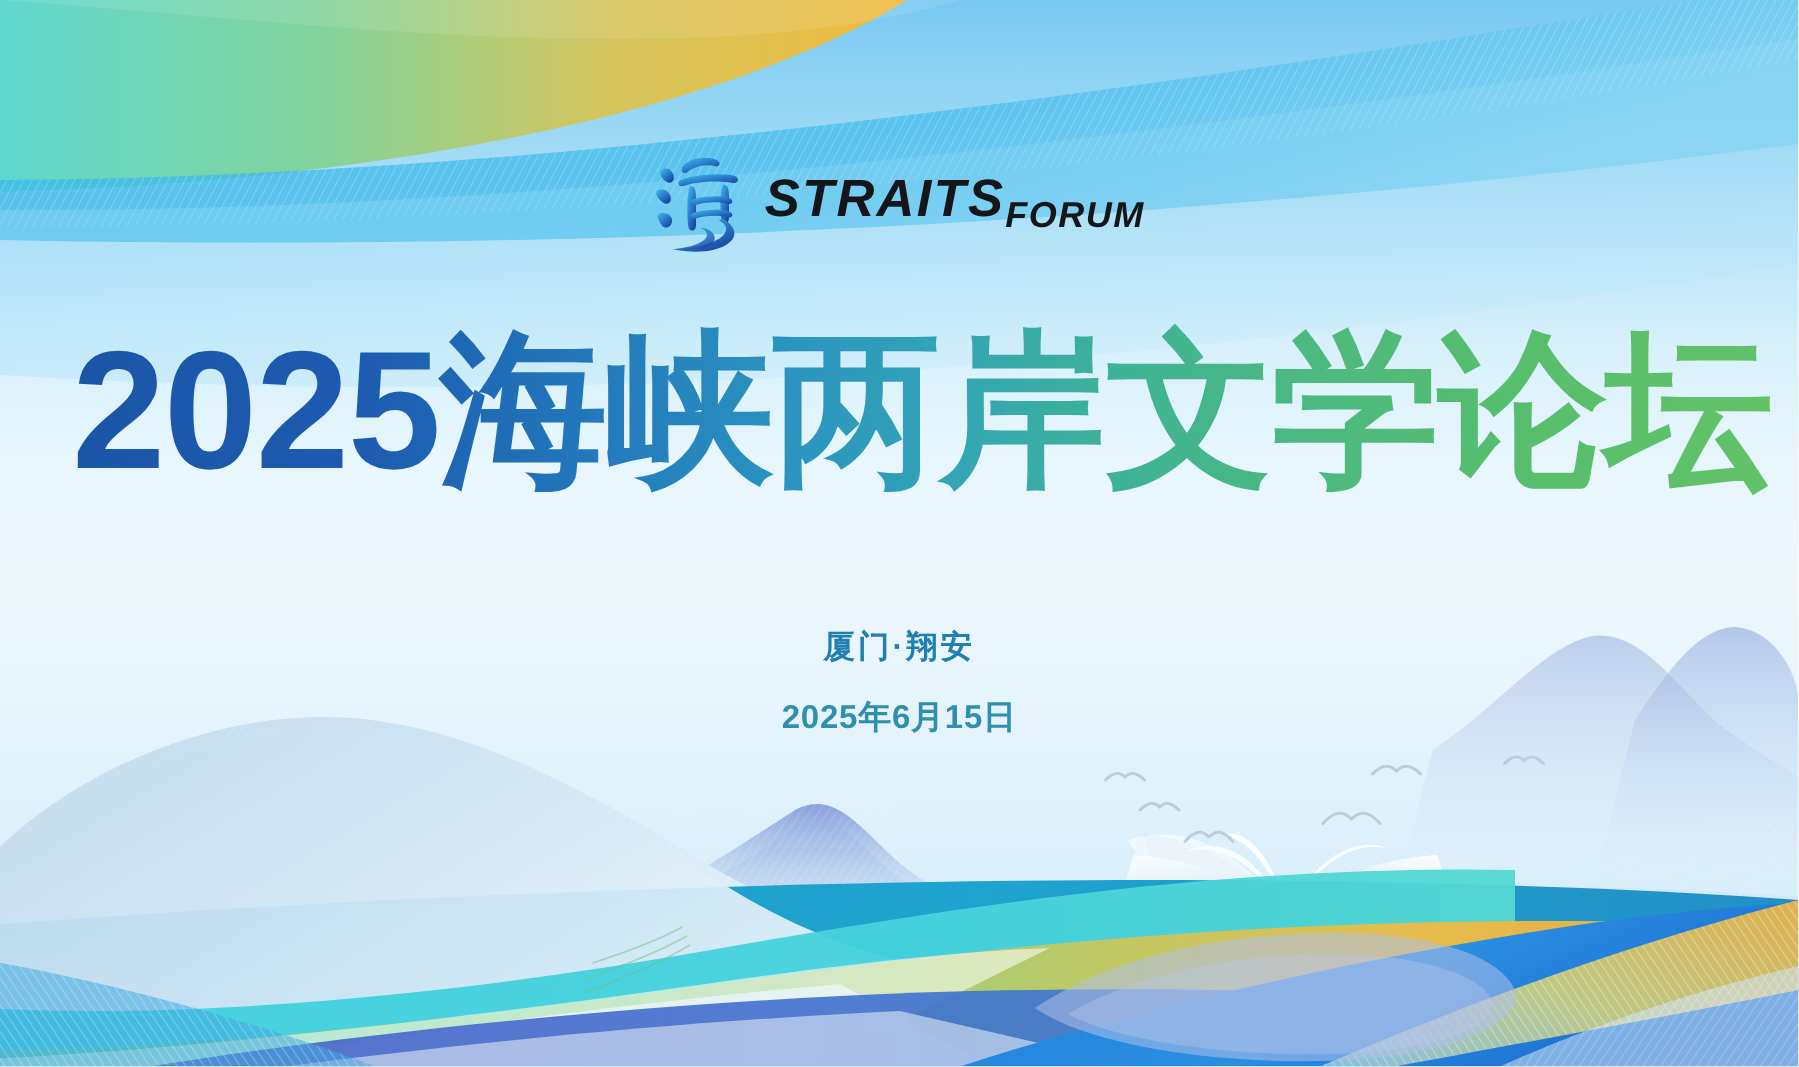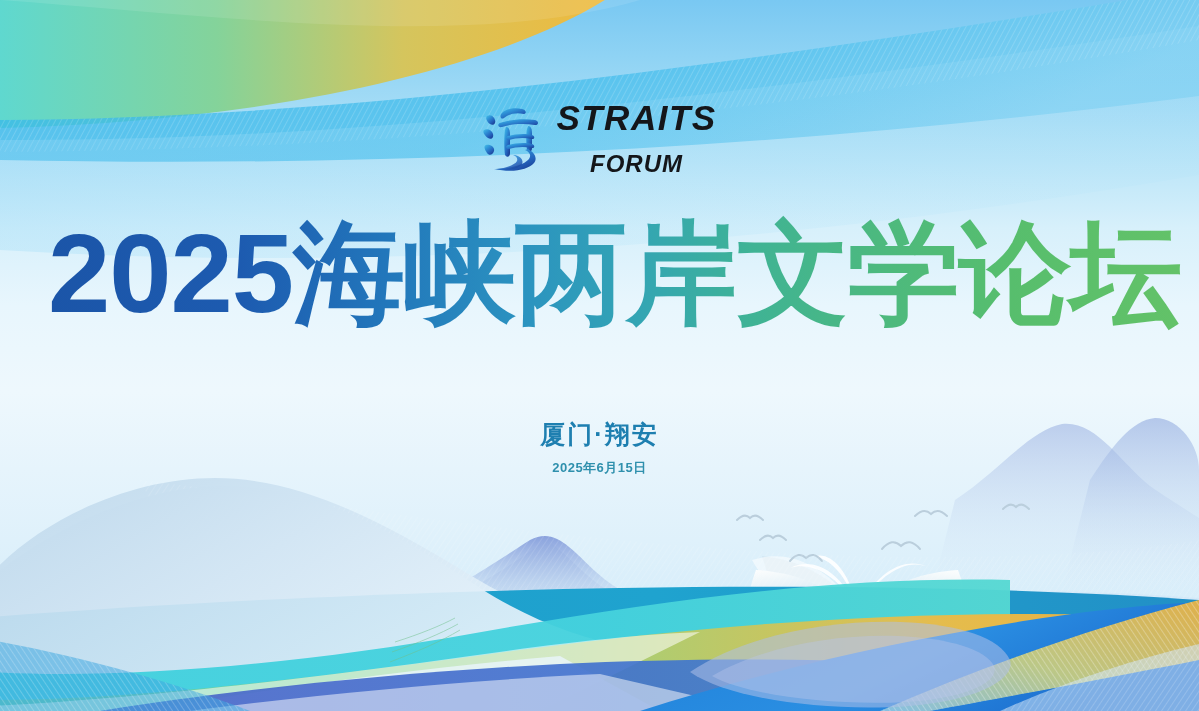--- a/index.html
+++ b/index.html
@@ -25,21 +25,21 @@
   .layer{position:absolute;left:0;top:0;width:1199px;height:711px;}
   .layer svg{display:block;width:1199px;height:711px;}
 
   
   #logo-block{
     position:absolute;left:0;top:100px;width:1199px;
     display:flex;align-items:center;justify-content:center;gap:10px;
   }
   #logo-mark{width:64px;height:70px;}
   #logo-words{
-    display:flex;flex-direction:column;align-items:center;
+    display:flex;flex-direction:row;align-items:flex-start;
     line-height:1;
   }
   #logo-straits{
     font-size:35px;font-weight:bold;font-style:italic;
     letter-spacing:1.5px;color:#14161a;
     font-family:"Liberation Sans","DejaVu Sans",sans-serif;
   }
   #logo-forum{
     font-size:24px;font-weight:bold;font-style:italic;
     letter-spacing:1px;color:#14161a;margin-top:17px;
@@ -72,26 +72,26 @@
     color:transparent;
     -webkit-text-fill-color:transparent;
     font-family:"Liberation Sans","DejaVu Sans",sans-serif;
   }
 
   
   #subtitle-wrap{
     position:absolute;left:0;top:418px;width:1199px;text-align:center;
   }
   #place{
-    font-size:25px;font-weight:bold;color:#1e7fb0;letter-spacing:2px;
+    font-size:21px;font-weight:bold;color:#1e7fb0;letter-spacing:2px;
     line-height:1.3;
   }
   #date{
-    font-size:13px;font-weight:bold;color:#2f90ad;letter-spacing:0.5px;
-    margin-top:9px;line-height:1.3;
+    font-size:22px;font-weight:bold;color:#2f90ad;letter-spacing:0.5px;
+    margin-top:19px;line-height:1.3;
   }
 </style>
 </head>
 <body>
 
 <div id="poster">
 
   <div class="layer">
     <svg viewBox="0 0 1199 711" xmlns="http://www.w3.org/2000/svg" preserveAspectRatio="none">
       <defs>

